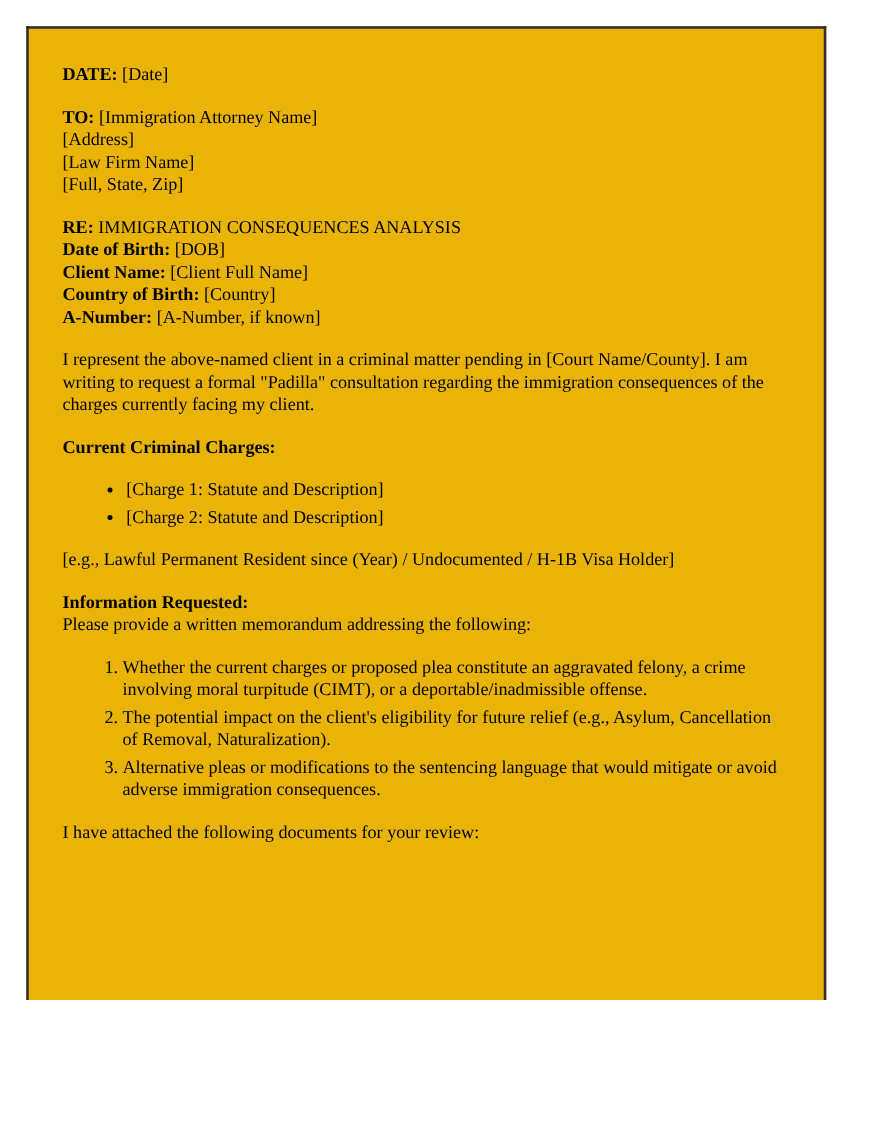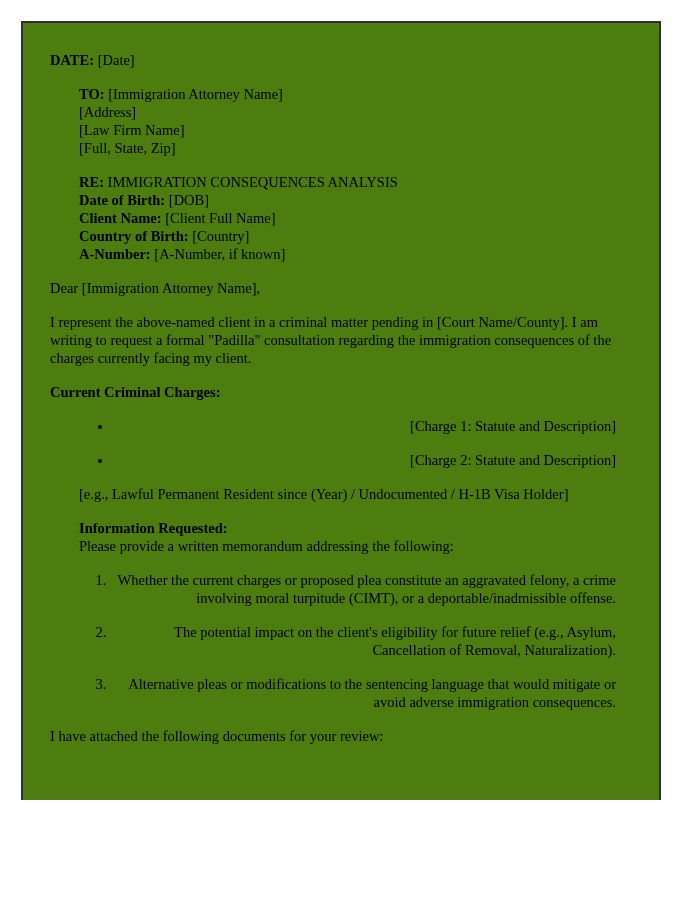--- a/index.html
+++ b/index.html
@@ -18,50 +18,48 @@
     position: absolute;
     left: 21px;
     top: 21px;
     width: 640px;
     height: 779px;
     box-sizing: border-box;
     border-top: 2px solid #2f2f2f;
     border-left: 2px solid #2f2f2f;
     border-right: 2px solid #2f2f2f;
     border-bottom: none;
-    background: #4d7c0f;
+    background: #eab308;
     padding: 28px 27px 0 27px;
     font-size: 14.5px;
     line-height: 18px;
     overflow: hidden;
   }
   .para {
     margin: 0 0 16px 0;
   }
   .line {
     display: block;
-    margin-left: 29px;
   }
   b {
     font-weight: bold;
   }
   ul.charges-list {
     margin: 16px 0;
     padding-left: 47px;
     list-style-type: disc;
   }
   ol.request-list {
     margin: 16px 0 16px 0;
     padding-left: 44px;
     list-style-type: decimal;
   }
   li {
-    margin: 16px;
+    margin: 4px;
     padding: 0;
-    text-align: right;
   }
 </style>
 </head>
 <body>
 
 <div class="letter">
 
   <p class="para"><b>DATE:</b><span> [Date]</span></p>
 
   <div class="para">
@@ -72,21 +70,20 @@
   </div>
 
   <div class="para">
     <span class="line"><b>RE:</b><span> IMMIGRATION CONSEQUENCES ANALYSIS</span></span>
     <span class="line"><b>Date of Birth:</b><span> [DOB]</span></span>
     <span class="line"><b>Client Name:</b><span> [Client Full Name]</span></span>
     <span class="line"><b>Country of Birth:</b><span> [Country]</span></span>
     <span class="line"><b>A-Number:</b><span> [A-Number, if known]</span></span>
   </div>
 
-  <p class="para">Dear [Immigration Attorney Name],</p>
 
   <p class="para">I represent the above-named client in a criminal matter pending in [Court Name/County]. I am writing to request a formal "Padilla" consultation regarding the immigration consequences of the charges currently facing my client.</p>
 
   <p class="para"><b>Current Criminal Charges:</b></p>
 
   <ul class="charges-list">
     <li>[Charge 1: Statute and Description]</li>
     <li>[Charge 2: Statute and Description]</li>
   </ul>
 

